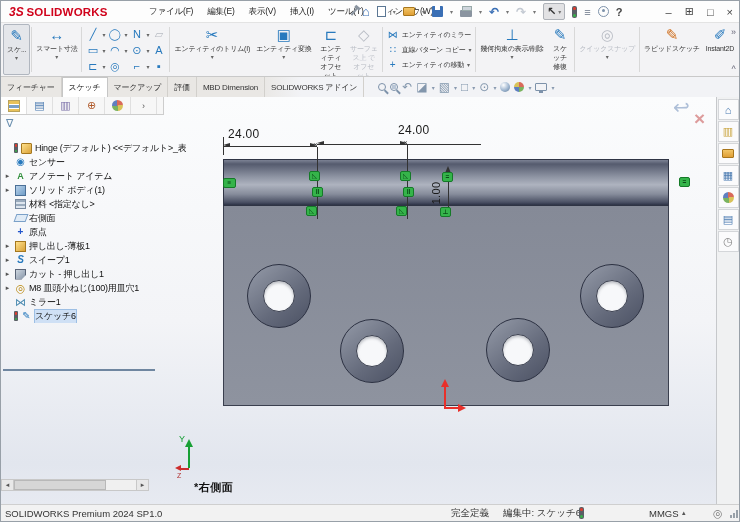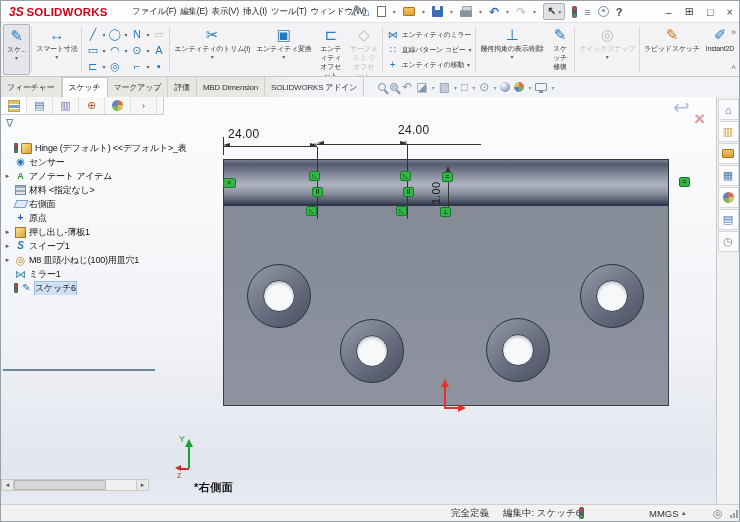--- a/index.html
+++ b/index.html
@@ -5,21 +5,21 @@
 *{margin:0;padding:0;box-sizing:border-box}
 html,body{width:740px;height:522px;overflow:hidden}
 body{font-family:"Liberation Sans","DejaVu Sans",sans-serif;font-size:10px;color:#222;background:#fff}
 .window{width:740px;height:522px;border:1px solid #98a0a8;display:flex;flex-direction:column;position:relative;background:#4d7c0f}
 
 
 .titlebar{height:22px;background:#fdfdfd;border-bottom:1px solid #e3e3e3;position:relative;display:flex;align-items:center;flex:0 0 22px}
 .logo{margin-left:8px;white-space:nowrap}
 .logo .mark{color:#d0021b;font-weight:bold;font-style:italic;font-size:12px}
 .logo .ltext{color:#d0021b;font-weight:bold;font-size:11.5px;letter-spacing:.2px}
-.menus{position:absolute;left:131px;display:flex;gap:4px;font-size:8.5px;color:#222;letter-spacing:-.2px}
+.menus{position:absolute;left:148px;display:flex;gap:14px;font-size:8.5px;color:#222;letter-spacing:-.2px}
 .menus span{cursor:default}
 .qa{position:absolute;left:352px;display:flex;gap:7px;align-items:center;height:22px}
 .qa .dd{font-size:6px;color:#777}
 .pg{width:9px;height:11px;border:1px solid #5b7794;background:#fff;display:inline-block}
 .fold{width:12px;height:9px;background:linear-gradient(#f2c567,#df9f35);border:1px solid #a8761c;border-radius:1px;display:inline-block}
 .sv{width:11px;height:11px;background:#3a6fb5;border-radius:1px;position:relative;display:inline-block}
 .sv::after{content:"";position:absolute;top:0;left:3px;width:5px;height:4px;background:#fff}
 .pr{width:12px;height:7px;background:#8a94a0;border-radius:1px;position:relative;display:inline-block;margin-top:3px}
 .pr::before{content:"";position:absolute;top:-4px;left:2px;width:8px;height:3px;background:#cfd6dd;border:1px solid #9aa}
 .glyph-blue{color:#3a6fb5;font-weight:bold;font-size:12px}
@@ -437,20 +437,27 @@
             <span class="exp"> </span>
             <span class="ticon ic-sensor">◉</span>
             <span class="tlabel">センサー</span>
           </div>
         <div class="trow">
             <span class="exp">▸</span>
             <span class="ticon ic-ann">A</span>
             <span class="tlabel">アノテート アイテム</span>
           </div>
         <div class="trow">
+            <span class="exp">▸</span>
+            <span class="ticon">
+              <span class="ic-solid"></span>
+            </span>
+            <span class="tlabel">ソリッド ボディ(1)</span>
+          </div>
+        <div class="trow">
             <span class="exp"> </span>
             <span class="ticon">
               <span class="ic-mat"></span>
             </span>
             <span class="tlabel">材料 &lt;指定なし&gt;</span>
           </div>
         <div class="trow">
             <span class="exp"> </span>
             <span class="ticon">
               <span class="ic-plane"></span>
@@ -466,20 +473,27 @@
             <span class="exp">▸</span>
             <span class="ticon">
               <span class="ic-boss"></span>
             </span>
             <span class="tlabel">押し出し-薄板1</span>
           </div>
         <div class="trow">
             <span class="exp">▸</span>
             <span class="ticon ic-sweep">S</span>
             <span class="tlabel">スイープ1</span>
+          </div>
+        <div class="trow">
+            <span class="exp">▸</span>
+            <span class="ticon">
+              <span class="ic-cut"></span>
+            </span>
+            <span class="tlabel">カット - 押し出し1</span>
           </div>
         <div class="trow">
             <span class="exp">▸</span>
             <span class="ticon ic-hole">◎</span>
             <span class="tlabel">M8 皿頭小ねじ(100)用皿穴1</span>
           </div>
         <div class="trow">
             <span class="exp"> </span>
             <span class="ticon ic-mirror">⋈</span>
             <span class="tlabel">ミラー1</span>
@@ -521,20 +535,21 @@
           <span>▤</span>
         </div>
       <div class="tpbtn">
           <span class="tp-gray">◷</span>
         </div>
     </div>
   </div>
 
 
   <div class="statusbar">
+    <span class="sb-version">SOLIDWORKS Premium 2024 SP1.0</span>
     <span class="sb-abs" style="left:450px">完全定義</span>
     <span class="sb-abs" style="left:502px">編集中: スケッチ6</span>
     <span class="sb-abs" style="left:578px">
         <span class="traffic"></span>
       </span>
     <span class="sb-abs" style="left:648px">MMGS</span>
     <span class="sb-abs" style="left:681px;font-size:7px;color:#555">▴</span>
     <span class="sb-abs" style="left:712px;color:#777;font-size:11px">◎</span>
     <span class="sb-abs" style="left:729px">
         <span class="bars">

